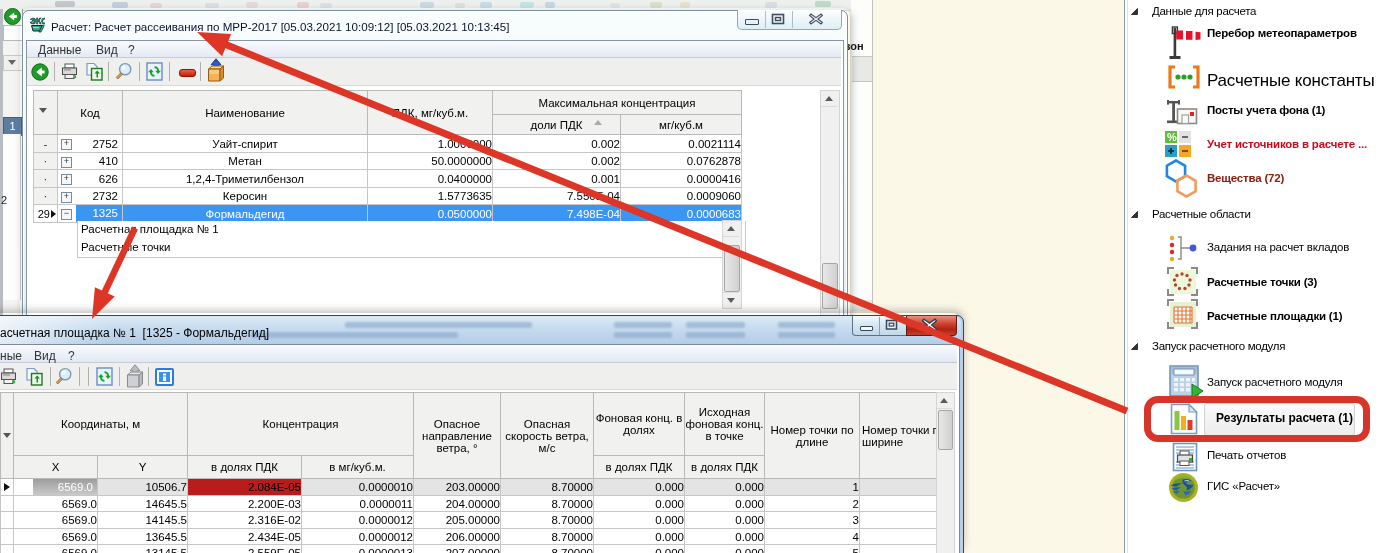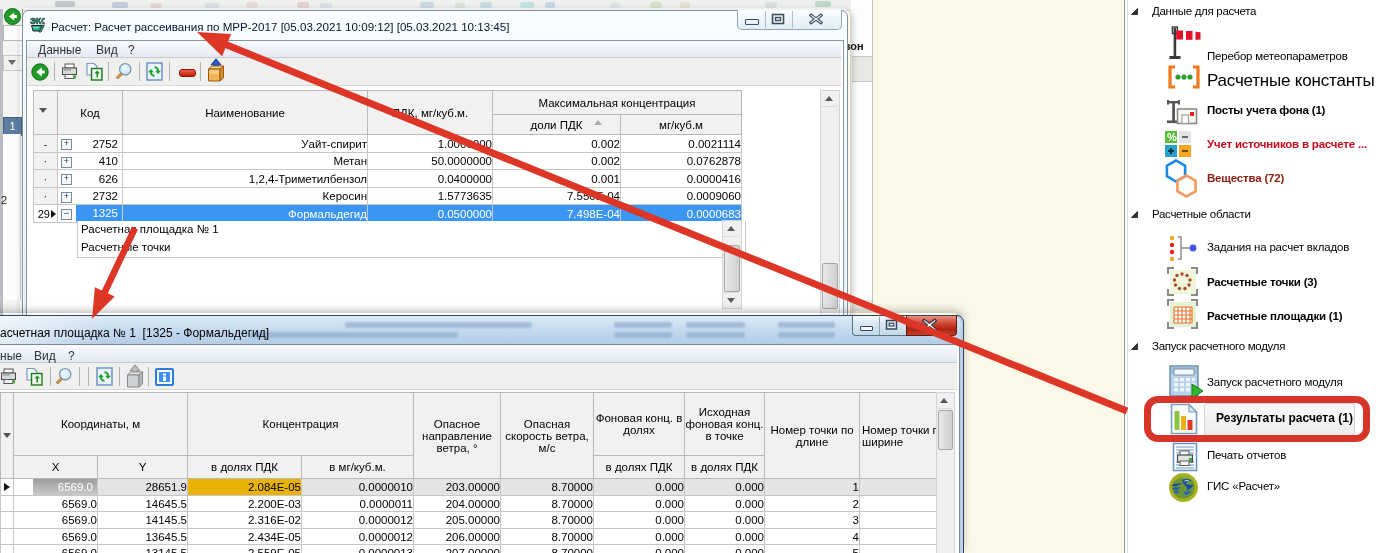--- a/index.html
+++ b/index.html
@@ -1,21 +1,21 @@
 <!DOCTYPE html>
 <html><head><meta charset="utf-8"><style>
 html,body{margin:0;padding:0}
 body{width:1392px;height:553px;position:relative;overflow:hidden;
  font-family:"Liberation Sans",sans-serif;background:#fcf8e8;}
 .a{position:absolute}
 .tbl{border-collapse:collapse;table-layout:fixed;font-family:"Liberation Sans",sans-serif;border:1px solid #9a9a9a;}
 .tbl td{border:1px solid #c6c6c6;padding:0;overflow:hidden;white-space:nowrap;font-size:11.5px;color:#000;}
 .tbl .hd{background:#f1f1f0;text-align:center;border:1px solid #b9b9b9;font-size:11.5px;line-height:12px}
 .num{text-align:right;padding-right:4px}
-.txt{text-align:right;padding-left:4px}
+.txt{text-align:center;padding-left:4px}
 </style></head><body>
 <div class="a" style="left:0;top:0;width:852px;height:10px;background:#eef0ee;border-bottom:1px solid #dcdcdc"></div>
 <div class="a" style="left:55px;top:1px;width:20px;height:6px;background:#8a9096;opacity:0.41;border-radius:2px"></div>
 <div class="a" style="left:112px;top:2px;width:16px;height:6px;background:#5577bb;opacity:0.28;border-radius:2px"></div>
 <div class="a" style="left:150px;top:3px;width:12px;height:5px;background:#cc8888;opacity:0.25;border-radius:2px"></div>
 <div class="a" style="left:205px;top:3px;width:14px;height:5px;background:#b0b8c8;opacity:0.28;border-radius:2px"></div>
 <div class="a" style="left:246px;top:2px;width:12px;height:6px;background:#d09090;opacity:0.22;border-radius:2px"></div>
 <div class="a" style="left:297px;top:2px;width:12px;height:6px;background:#cc7777;opacity:0.25;border-radius:2px"></div>
 <div class="a" style="left:320px;top:3px;width:12px;height:5px;background:#99aacc;opacity:0.22;border-radius:2px"></div>
 <div class="a" style="left:420px;top:2px;width:14px;height:6px;background:#7799cc;opacity:0.28;border-radius:2px"></div>
@@ -308,22 +308,22 @@
         <td class="hd">в долях ПДК</td>
       </tr>
       <tr style="height:17px">
         <td style="background:#fff;text-align:center;position:relative">
           <span style="position:absolute;left:3px;top:4px;width:0;height:0;border-top:4.5px solid transparent;border-bottom:4.5px solid transparent;border-left:6px solid #111"></span>
         </td>
         <td style="padding:0;position:relative;background:#e4e4e4">
           <span style="position:absolute;left:0;top:0;width:19px;height:100%;background:#fff;border-right:1px solid #c6c6c6"></span>
           <span style="position:absolute;left:19px;top:0;right:0;bottom:0;background:linear-gradient(#9d9d9d,#c9c9c9);color:#fff;text-align:right;padding-right:4px;line-height:17px">6569.0</span>
         </td>
-        <td class="num" style="background:#e4e4e4">28651.9</td>
-        <td class="num" style="background:#eab308">2.084E-05</td>
+        <td class="num" style="background:#e4e4e4">10506.7</td>
+        <td class="num" style="background:#b91c1c">2.084E-05</td>
         <td class="num" style="background:#e4e4e4">0.0000010</td>
         <td class="num" style="background:#e4e4e4">203.00000</td>
         <td class="num" style="background:#e4e4e4">8.70000</td>
         <td class="num" style="background:#e4e4e4">0.000</td>
         <td class="num" style="background:#e4e4e4">0.000</td>
         <td class="num" style="background:#e4e4e4">1</td>
         <td style="background:#e4e4e4"></td>
       </tr>
       <tr style="height:16px">
         <td style="background:#fff"></td>
@@ -506,21 +506,21 @@
 <circle cx="15.5" cy="15.5" r="14.5" fill="#aab31f"></circle>
 <circle cx="15.5" cy="15.5" r="11.3" fill="#6f9434"></circle>
 <path d="M26 10 A11.3 11.3 0 0 0 6 9 A 13 9 0 0 1 26 10 Z" fill="#8fae3a" opacity="0.85"></path>
 <path d="M2.5 13.5 Q8 10.5 14.5 11.5 Q10.5 12.5 8.5 14.5 Q5 14 2.5 13.5 Z" fill="#1a4f9e"></path>
 <path d="M3.5 16.5 Q8.5 14.5 13 15.5 Q10 16.5 8.5 18.5 Q5.5 17.5 3.5 16.5 Z" fill="#1f5aae"></path>
 <path d="M5 19.5 Q9 18.2 12 19 Q10 20.5 9.2 22 Q6.8 21 5 19.5 Z" fill="#2a66be"></path>
 <path d="M14.5 7.5 Q20 6 23.5 8.5 Q19.5 9 17.5 11.5 Q21 13.5 25.5 12.5 Q23.5 17.5 18 18.5 Q20.5 15 17 13.5 Q14 11 14.5 7.5 Z" fill="#1a4f9e"></path>
 <path d="M15.5 19 Q19.5 20.5 23 18 Q22.5 22 17.5 23.5 Q15.8 21.5 15.5 19 Z" fill="#2a66be"></path>
 <path d="M16.5 9 Q19 8 21 9" stroke="#cfe0f5" stroke-width="1" fill="none"></path>
 </svg>
-<div class="a" style="left:1207px;top:50px;font-size:11.5px;font-weight:normal;color:#000;white-space:nowrap;letter-spacing:-0.2px">Перебор метеопараметров</div>
+<div class="a" style="left:1207px;top:27px;font-size:11.5px;font-weight:bold;color:#000;white-space:nowrap;letter-spacing:-0.2px">Перебор метеопараметров</div>
 <div class="a" style="left:1207px;top:71px;font-size:17px;font-weight:normal;color:#000;white-space:nowrap;letter-spacing:-0.2px">Расчетные константы</div>
 <div class="a" style="left:1207px;top:104px;font-size:11.5px;font-weight:bold;color:#000;white-space:nowrap;letter-spacing:-0.2px">Посты учета фона (1)</div>
 <div class="a" style="left:1207px;top:138px;font-size:11.5px;font-weight:bold;color:#cc0a1e;white-space:nowrap;letter-spacing:-0.2px">Учет источников в расчете ...</div>
 <div class="a" style="left:1207px;top:172px;font-size:11.5px;font-weight:bold;color:#8e2010;white-space:nowrap;letter-spacing:-0.2px">Вещества (72)</div>
 <div class="a" style="left:1207px;top:241px;font-size:11.5px;font-weight:normal;color:#000;white-space:nowrap;letter-spacing:-0.2px">Задания на расчет вкладов</div>
 <div class="a" style="left:1207px;top:276px;font-size:11.5px;font-weight:bold;color:#000;white-space:nowrap;letter-spacing:-0.2px">Расчетные точки (3)</div>
 <div class="a" style="left:1207px;top:310px;font-size:11.5px;font-weight:bold;color:#000;white-space:nowrap;letter-spacing:-0.2px">Расчетные площадки (1)</div>
 <div class="a" style="left:1207px;top:376px;font-size:11.5px;font-weight:normal;color:#000;white-space:nowrap;letter-spacing:-0.2px">Запуск расчетного модуля</div>
 <div class="a" style="left:1207px;top:449px;font-size:11.5px;font-weight:normal;color:#000;white-space:nowrap;letter-spacing:-0.2px">Печать отчетов</div>
 <div class="a" style="left:1207px;top:480px;font-size:11.5px;font-weight:normal;color:#000;white-space:nowrap;letter-spacing:-0.2px">ГИС «Расчет»</div>

